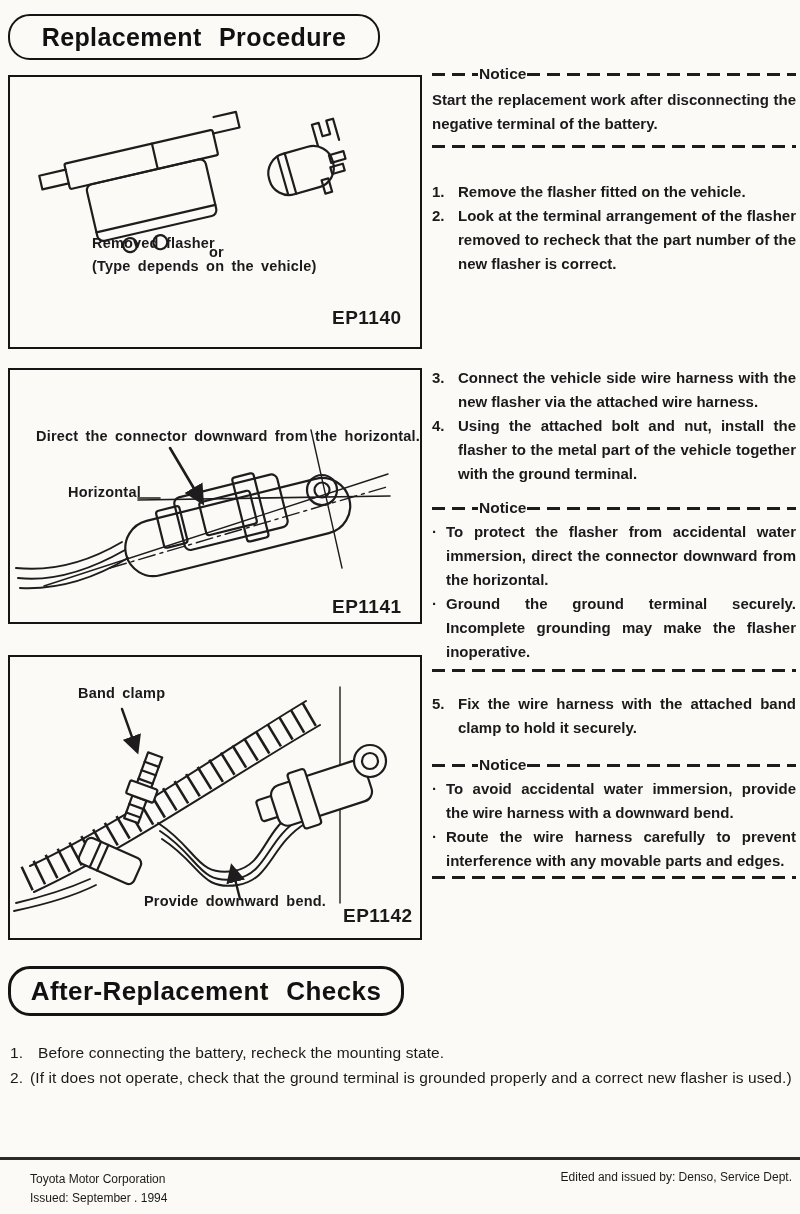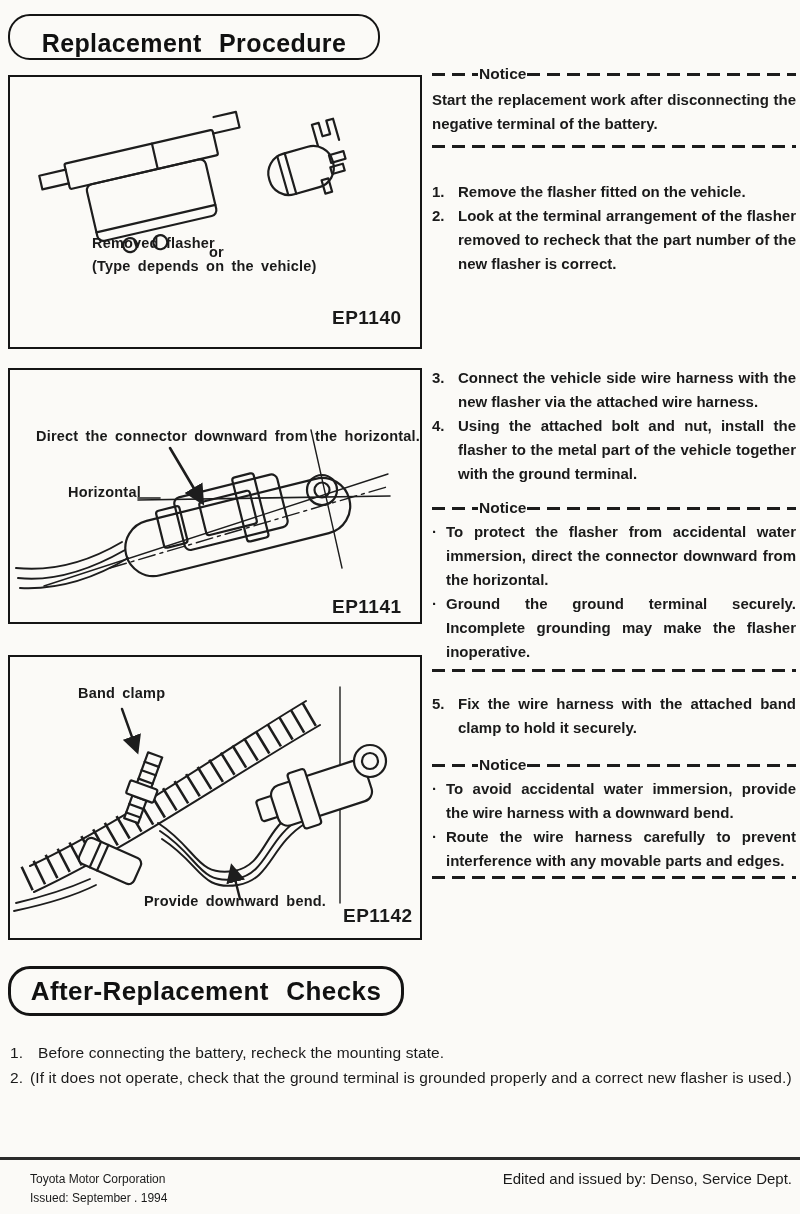--- a/index.html
+++ b/index.html
@@ -9,21 +9,21 @@
     font-family:"Liberation Sans","DejaVu Sans",sans-serif;
     -webkit-font-smoothing:antialiased;
   }
   
   .pill{
     position:absolute;border:2.5px solid #141414;border-radius:22px;
     display:flex;align-items:center;justify-content:center;
     font-weight:700;letter-spacing:.4px;word-spacing:10px;color:#111;
     background:#fbfaf7;
   }
-  .pill1{left:8px;top:14px;width:368px;height:42px;font-size:25px;align-items:flex-end;}
+  .pill1{left:8px;top:14px;width:368px;height:42px;font-size:25px;}
   .pill2{left:8px;top:966px;width:390px;height:44px;font-size:26px;border-width:3px;}
   
   .figbox{position:absolute;left:8px;width:410px;border:2.2px solid #151515;background:#fbfaf7;}
   .fig1{top:75px;height:270px;}
   .fig2{top:368px;height:252px;}
   .fig3{top:655px;height:281px;}
   .figbox svg{position:absolute;left:0;top:0;}
   .figlabel{position:absolute;font-size:14.5px;font-weight:700;letter-spacing:.2px;word-spacing:3px;white-space:nowrap;}
   .figcode{position:absolute;font-size:19px;font-weight:700;letter-spacing:.5px;}
   
@@ -64,21 +64,21 @@
   .rule3{margin-top:3px;}
   
   .checks{position:absolute;left:10px;top:1040px;width:782px;font-size:15.5px;font-weight:500;line-height:25px;letter-spacing:.1px;}
   .check{display:flex;}
   .check .num{width:28px;flex:none;}
   .check .txt{flex:1;}
   .check .note{margin-left:-8px;}
   
   .footer-rule{position:absolute;left:0;top:1157px;width:800px;height:2.5px;background:#2b2b2b;}
   .footer-left{position:absolute;left:30px;top:1170px;font-size:12px;line-height:19px;font-weight:500;}
-  .footer-right{position:absolute;right:8px;top:1170px;font-size:15px;font-weight:500;}
+  .footer-right{position:absolute;right:8px;top:1170px;font-size:12px;font-weight:500;}
   
   .lineart path,.lineart rect,.lineart circle,.lineart line,.lineart polyline{vector-effect:none;}
 </style>
 </head>
 <body>
 
 <div class="page">
 
   <div class="pill pill1">
     <span>Replacement Procedure</span>

